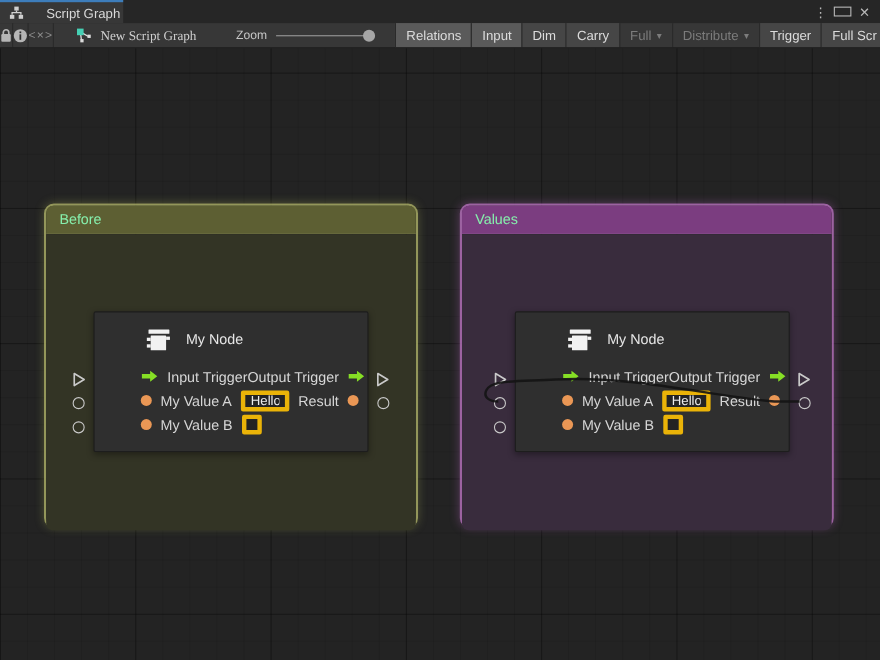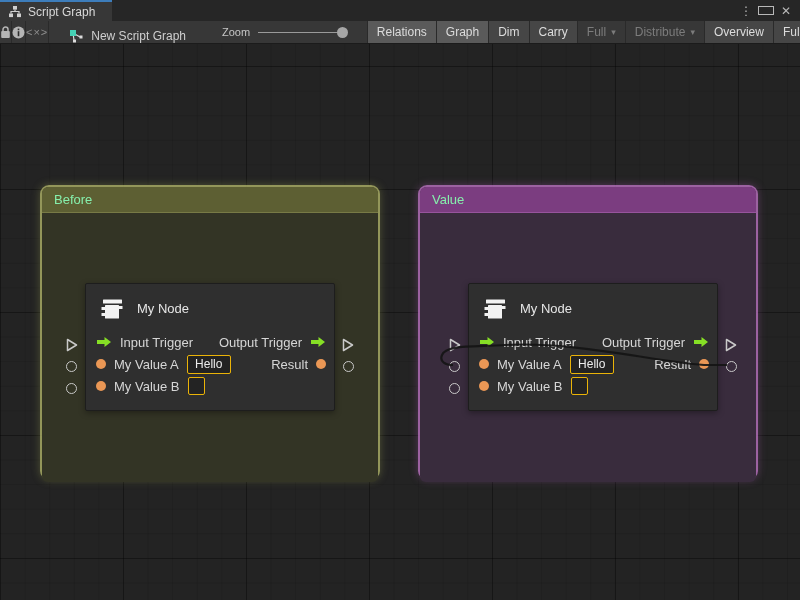--- a/index.html
+++ b/index.html
@@ -2,33 +2,33 @@
 <html><head>
 <meta charset="utf-8">
 <style>
   * { margin:0; padding:0; box-sizing:border-box; }
   html,body { width:800px; height:600px; overflow:hidden; background:#232323;
               font-family:"Liberation Sans", sans-serif; -webkit-font-smoothing:antialiased; }
 
   
   .tabbar { position:absolute; left:0; top:0; width:800px; height:21px; background:#262626; display:flex; }
   .tab { position:relative; width:112px; height:21px; background:#373737; display:flex; align-items:center;
-         gap:6px; padding:0 8px; border-top:2px solid #3d7dbb; }
+         gap:20px; padding:0 8px; border-top:2px solid #3d7dbb; }
   .tab-label { color:#d8d8d8; font-size:12px; white-space:nowrap; }
   .winctrl { margin-left:auto; display:flex; align-items:center; gap:4px; padding-right:6px; }
   .winctrl span { color:#b8b8b8; font-size:12px; width:16px; text-align:center; cursor:default; }
   .maxbox { display:inline-block; width:9px; height:9px; border:1.5px solid #b8b8b8; }
 
   
   .toolbar { position:absolute; left:0; top:21px; width:800px; height:23px; background:#373737;
              border-bottom:1px solid #1b1b1b; display:flex; align-items:stretch; overflow:hidden; }
   .tb-icon-btn { display:flex; align-items:center; justify-content:center; border-right:1px solid #2a2a2a; }
   .tb-lock { width:28px; } .tb-info { width:30px; } .tb-code { width:70px; }
   .code-glyph { color:#8f8f8f; font-size:11px; letter-spacing:1px; }
-  .tb-graphname { display:flex; align-items:flex-end; gap:7px; padding:0 14px 0 14px; margin-left:6px; }
+  .tb-graphname { display:flex; align-items:center; gap:7px; padding:0 14px 0 14px; margin-left:6px;font-family:Liberation Serif, serif; }
   .tb-graphname .lbl { color:#cfcfcf; font-size:12px; white-space:nowrap; }
   .zoom-cluster { display:flex; align-items:center; gap:8px; margin-left:22px; }
   .zoom-label { color:#c6c6c6; font-size:11px; }
   .zoom-track { position:relative; width:88px; height:1px; background:#9a9a9a; }
   .zoom-handle { position:absolute; right:-2px; top:-5px; width:11px; height:11px; border-radius:50%; background:#a6a6a6; }
   .zoom-value { color:#c6c6c6; font-size:12px;margin-top:43px; }
   .tb-right { margin-left:auto; display:flex; align-items:stretch; }
   .btn { display:flex; align-items:center; gap:5px; padding:0 9px; font-size:12px; color:#dcdcdc;
          background:#464646; border-left:1px solid #2a2a2a; white-space:nowrap; cursor:default; }
   .btn.active { background:#5a5a5a; }
@@ -54,33 +54,33 @@
                   box-shadow:0 0 9px rgba(170,175,90,0.35); }
   .group.before .group-header { background:#5d5f33; border-bottom:1px solid #787a46; border-radius:6px 6px 0 0; }
   .group.before .group-body { background:#333425; border-radius:0 0 6px 6px; }
   .group.after { left:418px; top:141px; border:2px solid rgba(198,120,204,0.75);
                  box-shadow:0 0 9px rgba(180,100,190,0.35); }
   .group.after .group-header { background:#7b3d80; border-bottom:1px solid #96549c; border-radius:6px 6px 0 0; }
   .group.after .group-body { background:#392c3d; border-radius:0 0 6px 6px; }
 
   
   .node { position:absolute; width:250px; height:128px; background:#2f2f2f; border:1px solid #1d1d1d;
-          border-radius:2px; box-shadow:0 2px 6px rgba(0,0,0,0.35); z-index:2; }
+          border-radius:2px; box-shadow:0 2px 6px rgba(0,0,0,0.35); z-index:2;padding-left:32px; }
   .node.before-node { left:85px; top:239px; }
   .node.after-node  { left:468px; top:239px; }
   .node-header { display:flex; align-items:center; gap:12px; padding:10px 0 8px 13px; height:47px; }
   .node-title { color:#e6e6e6; font-size:13px; }
   .node-rows { display:flex; flex-direction:column; }
   .prow { display:flex; align-items:center; height:22px; padding:0 8px 0 10px; }
   .prow .left { display:flex; align-items:center; gap:8px; }
   .prow .right { display:flex; align-items:center; gap:8px; margin-left:auto; }
   .plabel { color:#d6d6d6; font-size:13px; white-space:nowrap; }
   .dot { width:10px; height:10px; border-radius:50%; background:#ea9755; }
-  .field { background:#232323; border:1px solid #eab308; border-radius:2px; color:#ececec;
-           font-size:12px; font-family:"Liberation Sans",sans-serif; height:19px; padding:0 5px; outline:none;text-align:center; }
+  .field { background:#232323; border:4px solid #eab308; border-radius:2px; color:#ececec;
+           font-size:12px; font-family:"Liberation Sans",sans-serif; height:19px; padding:0 5px; outline:none; }
   .field.hello { width:44px; }
   .field.empty { width:17px; height:18px; }
 
   
   .marker { position:absolute; }
   .m-circle { width:11px; height:11px; border:1.5px solid #c9c9c9; border-radius:50%; background:transparent; }
   .m-left  { left:-20px; }
   .m-right { right:-20px; }
   .m-row1 { top:54px; } .m-row2c { top:77px; } .m-row3c { top:99px; }
 
@@ -153,57 +153,57 @@
       <span class="zoom-handle"></span>
     </span>
     <span class="zoom-value">1x</span>
   </div>
 
   <div class="tb-right">
     <div class="btn active">
         <span>Relations</span>
       </div>
     <div class="btn active">
-        <span>Graph</span>
+        <span>Input</span>
       </div>
     <div class="btn">
         <span>Dim</span>
       </div>
     <div class="btn">
         <span>Carry</span>
       </div>
     <div class="btn ghost">
       <span>Full</span>
       <span class="arrow">▾</span>
     </div>
     <div class="btn ghost">
       <span>Distribute</span>
       <span class="arrow">▾</span>
     </div>
     <div class="btn">
-        <span>Overview</span>
+        <span>Trigger</span>
       </div>
     <div class="btn">
         <span>Full Scr</span>
       </div>
   </div>
 </div>
 
 <div class="canvas">
 
   <div class="group before">
     <div class="group-header">
       <span>Before</span>
     </div>
     <div class="group-body"></div>
   </div>
 
   <div class="group after">
     <div class="group-header">
-      <span>Value</span>
+      <span>Values</span>
     </div>
     <div class="group-body"></div>
   </div>
 
   <div class="node before-node">
     <div class="node-header">
       <span>
         <svg width="26" height="24" viewBox="0 0 26 24">
           <rect x="4" y="2.5" width="19" height="4" rx="0.5" fill="#f2f2f2"></rect>
           <rect x="6" y="8" width="14" height="13.5" rx="0.5" fill="#f2f2f2"></rect>

